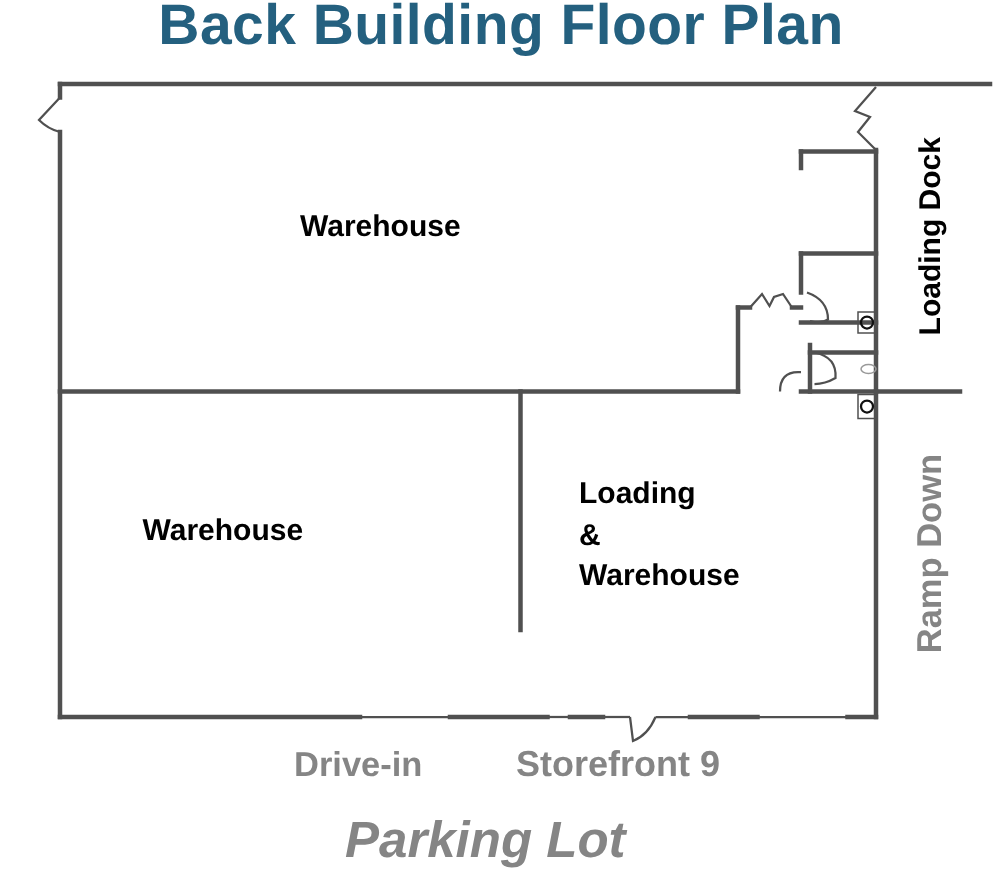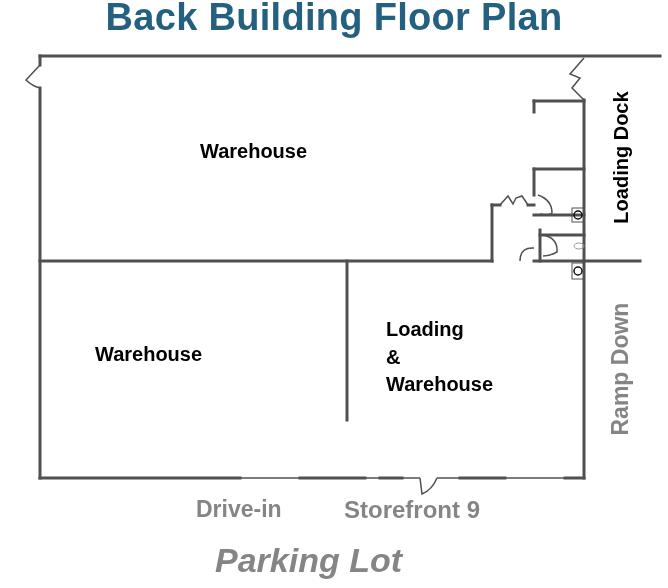--- a/index.html
+++ b/index.html
@@ -83,13 +83,13 @@
 <div class="lbl" style="left:95px; top:343px; width:220px;">Warehouse</div>
 <div class="lbl" style="left:386px; top:318px; width:160px;">Loading</div>
 <div class="lbl" style="left:386px; top:346px; width:160px;">&amp;</div>
 <div class="lbl" style="left:386px; top:373px; width:160px;">Warehouse</div>
 
 <div class="vert" style="left:554px; top:146px; width:134px; font-size:20px; color:#000; text-align:center;">Loading Dock</div>
 <div class="vert gray" style="left:558px; top:360px; width:124px; font-size:23px; color:#858585; text-align:center;">Ramp Down</div>
 
 <div class="lbl gray" style="left:196px; top:496px; width:130px; font-size:23px; color:#858585;">Drive-in</div>
 <div class="lbl gray" style="left:344px; top:496px; width:190px; font-size:24px; color:#858585;">Storefront 9</div>
-<div class="lbl gray" style="left:215px; top:541px; width:230px; font-size:34px; font-style:italic; color:#858585;">Parking Lot</div>
+<div class="lbl gray" style="left:230px; top:541px; width:230px; font-size:34px; font-style:italic; color:#858585;">Parking Lot</div>
 
 </body></html>

